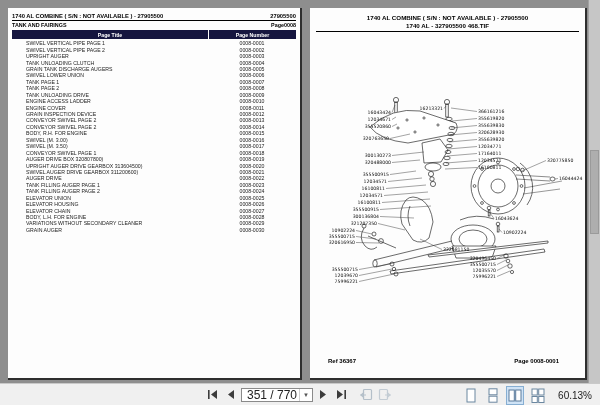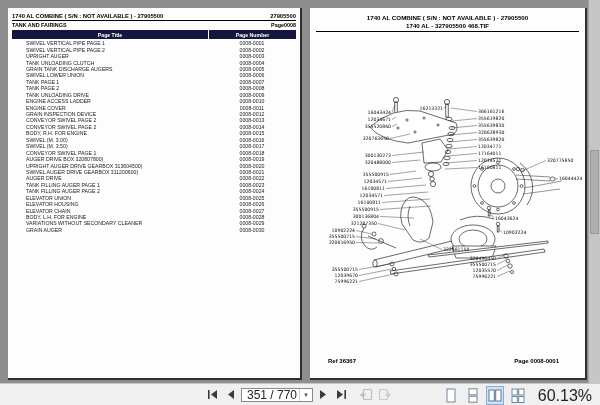--- a/index.html
+++ b/index.html
@@ -59,21 +59,21 @@
     background:transparent;border:none;padding:0;cursor:pointer;}
   .pagebox{display:flex;align-items:center;width:72px;height:14px;background:#fff;
     border:1px solid #8a8a8a;box-sizing:border-box;}
   .pagebox .val{flex:1;font-size:12px;color:#222;padding-left:5px;white-space:nowrap;}
   .pagebox .caret{width:12px;height:100%;display:flex;align-items:center;justify-content:center;
     border-left:1px solid #cfcfcf;font-size:6px;color:#555;}
   .hist-group{display:flex;gap:4px;margin-left:6px;}
   .right-group{position:absolute;right:8px;top:2px;display:flex;align-items:center;gap:5px;}
   .layout-btn{background:transparent;border:1px solid transparent;padding:1px;display:flex;cursor:pointer;}
   .layout-btn.selected{background:#cfe3f6;border:1px solid #86aed2;}
-  .zoom-text{font-size:16px;color:#222;margin-left:6px;}
+  .zoom-text{font-size:10px;color:#222;margin-left:6px;}
 </style>
 </head>
 <body>
 
 <div class="canvas">
 
   <div class="page page-left">
     <div class="lp-head">
       <span>1740 AL  COMBINE  ( S/N :   NOT AVAILABLE ) - 27905500</span>
       <span>27905500</span>

